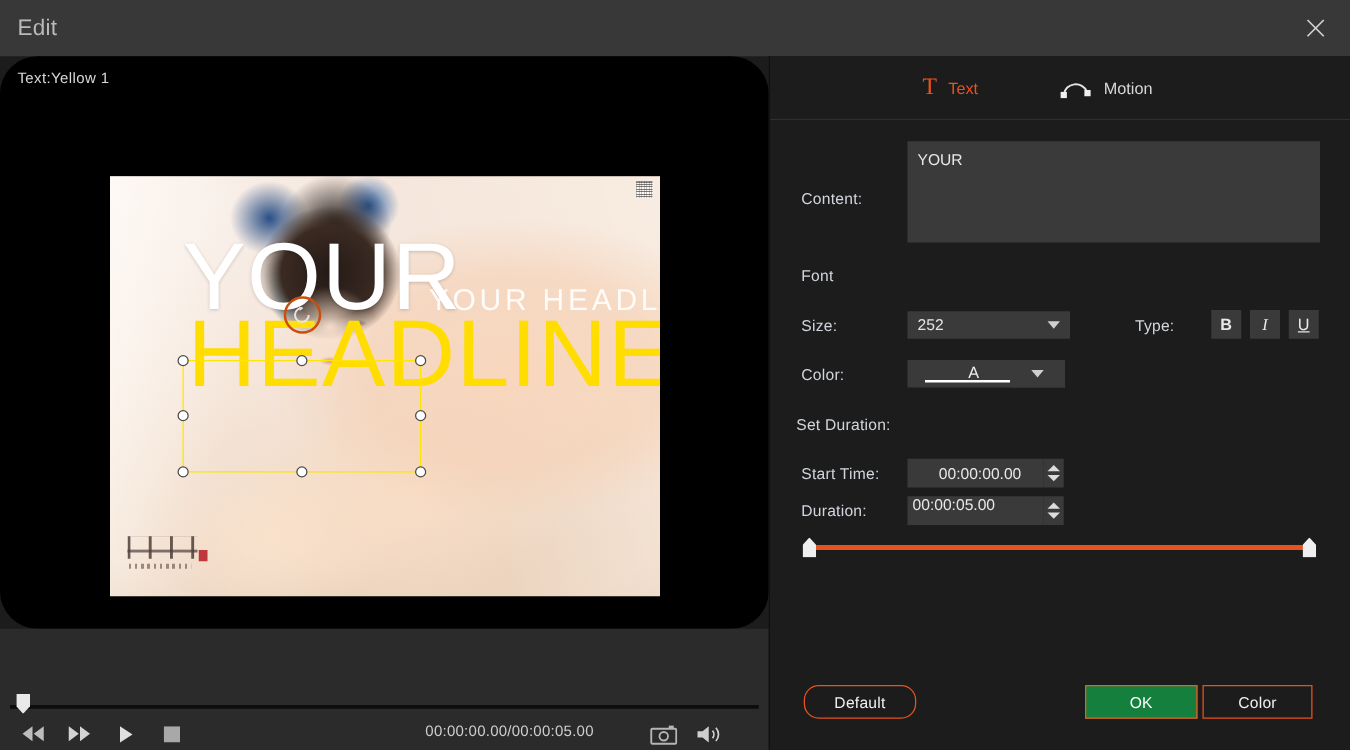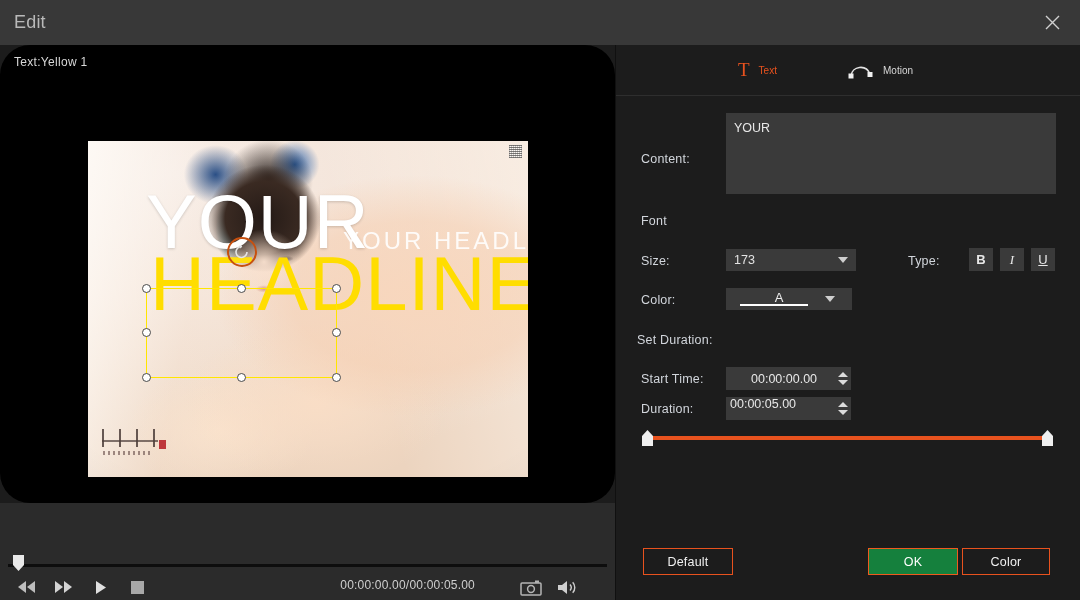--- a/index.html
+++ b/index.html
@@ -181,21 +181,21 @@
     background: #1c1c1c; border-left: 1px solid #101010;
   }
   .tabs {
     position: absolute; left: 0; top: 0; width: 465px; height: 51px;
     border-bottom: 1px solid #2e2e2e;
     display: flex; align-items: center;
   }
   .tab { display: flex; align-items: center; gap: 9px; cursor: pointer; }
   .tab-text { position: absolute; left: 122px; }
   .tab-motion { position: absolute; left: 232px; }
-  .tab-label { font-size: 10px; color: #d7d7d7; }
+  .tab-label { font-size: 13px; color: #d7d7d7; }
   .tab.active .tab-label { color: #e8521e; }
   .tab-ticon { font-size: 19px; color: #e8521e; font-family: "Liberation Serif", serif; }
 
   .field-label {
     position: absolute; font-size: 12.5px; color: #d2d6dc; letter-spacing: .2px;
   }
   .input-box {
     position: absolute; background: #3a3a3a; border: none; color: #e8e8e8;
     font-family: "Liberation Sans", sans-serif; font-size: 12.5px;
   }
@@ -360,21 +360,21 @@
     </div>
   </div>
 
   <div class="field-label" style="left:641px; top:152px;">Content:</div>
   <textarea class="input-box textarea" style="">YOUR</textarea>
 
   <div class="field-label" style="left:641px; top:214px;">Font</div>
 
   <div class="field-label" style="left:641px; top:254px;">Size:</div>
   <div class="input-box combo" style="left:726px; top:249px; width:130px; height:22px;">
-    <span class="val">173</span>
+    <span class="val">252</span>
     <span class="caret"></span>
   </div>
 
   <div class="field-label" style="left:908px; top:254px;">Type:</div>
   <div class="type-btn" style="left:969px; font-weight:700;">B</div>
   <div class="type-btn" style="left:1000px; font-style:italic; font-family:'Liberation Serif', serif;">I</div>
   <div class="type-btn" style="left:1031px; text-decoration:underline;">U</div>
 
   <div class="field-label" style="left:641px; top:293px;">Color:</div>
   <div class="input-box" style="left:726px; top:288px; width:126px; height:22px; display:flex; align-items:center;">
@@ -401,17 +401,17 @@
   </div>
   <div class="spin" style="left:835px; top:397px;">
     <span class="up"></span>
     <span class="down"></span>
   </div>
 
   <div class="range-track"></div>
   <div class="range-handle" style="left:642px;"></div>
   <div class="range-handle" style="left:1042px;"></div>
 
-  <div class="btn btn-outline" style="left:643px; width:90px;">Default</div>
+  <div class="btn btn-outline" style="left:643px; width:90px;border-radius:12px;">Default</div>
   <div class="btn btn-filled" style="left:868px; width:90px;">OK</div>
   <div class="btn btn-outline" style="left:962px; width:88px;">Color</div>
 
 </div>
 
 </body></html>

